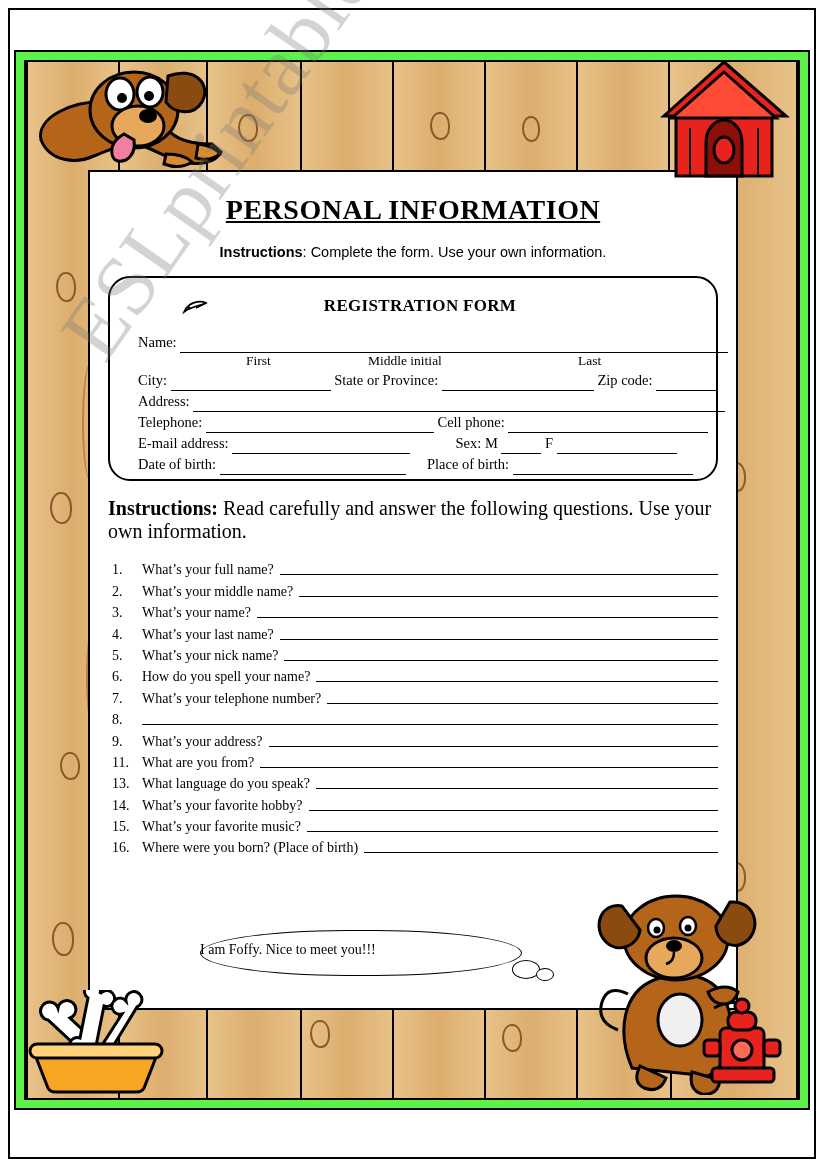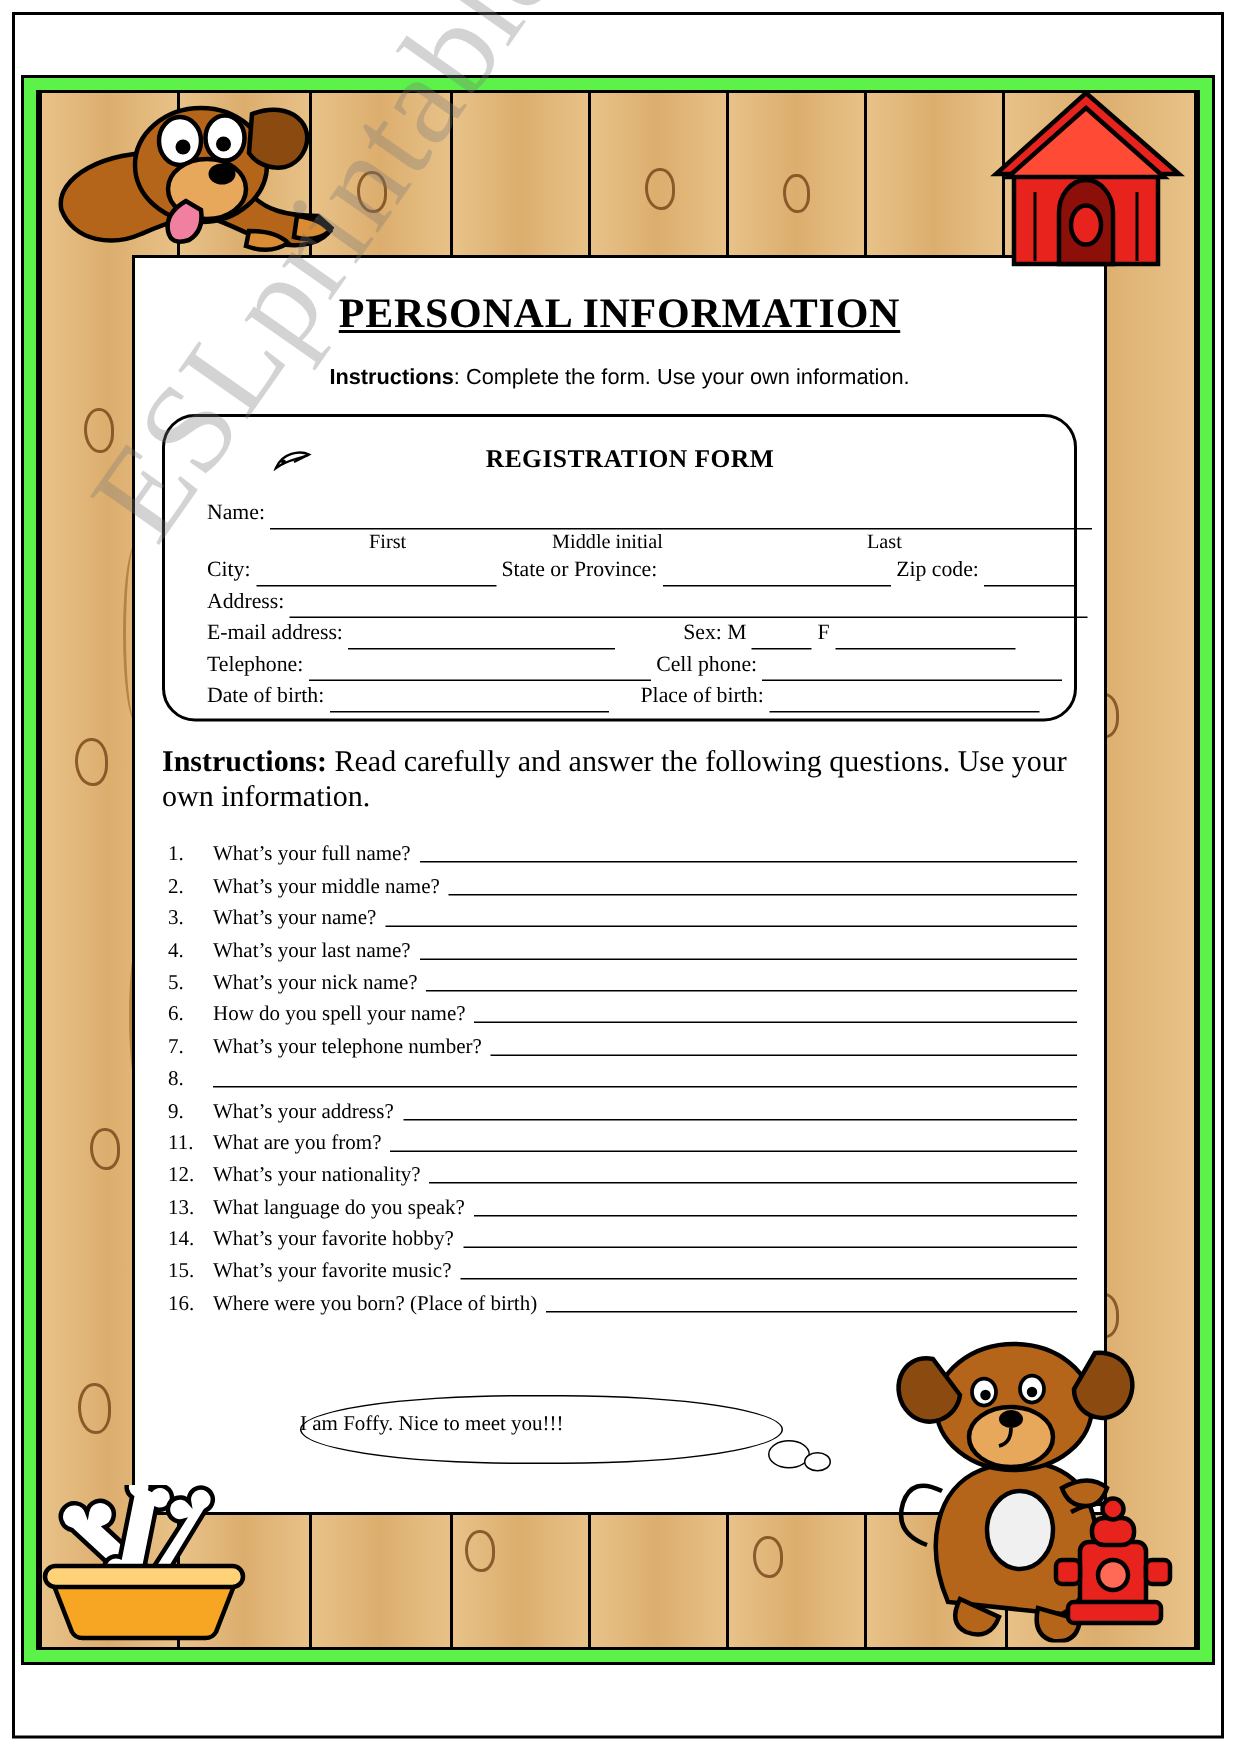--- a/index.html
+++ b/index.html
@@ -417,37 +417,37 @@
         <span class="lbl">Zip code:</span>
         <span class="rule" style="width:62px;"></span>
       </div>
 
       <div class="form-line">
         <span class="lbl">Address:</span>
         <span class="rule" style="width:532px;"></span>
       </div>
 
       <div class="form-line">
+        <span class="lbl">Telephone:</span>
+        <span class="rule" style="width:228px;"></span>
+        <span class="lbl">Cell phone:</span>
+        <span class="rule" style="width:200px;"></span>
+      </div>
+
+      <div class="form-line">
         <span class="lbl">E-mail address:</span>
         <span class="rule" style="width:178px;"></span>
         <span style="display:inline-block;width:38px;"></span>
         <span class="lbl">Sex:  M</span>
         <span class="rule" style="width:40px;"></span>
         <span class="lbl">F</span>
         <span class="rule" style="width:120px;"></span>
       </div>
 
       <div class="form-line">
-        <span class="lbl">Telephone:</span>
-        <span class="rule" style="width:228px;"></span>
-        <span class="lbl">Cell phone:</span>
-        <span class="rule" style="width:200px;"></span>
-      </div>
-
-      <div class="form-line">
         <span class="lbl">Date of birth:</span>
         <span class="rule" style="width:186px;"></span>
         <span style="display:inline-block;width:14px;"></span>
         <span class="lbl">Place of birth:</span>
         <span class="rule" style="width:180px;"></span>
       </div>
     </div>
 
     <div class="instructions-2">
       <b>Instructions:</b><span> Read carefully and answer the following questions. Use your own information.</span>
@@ -494,25 +494,20 @@
           <span class="qfill"></span>
         </div>
       <div class="qrow">
           <span class="qnum">9.</span>
           <span class="qtext">What’s your address?</span>
           <span class="qfill"></span>
         </div>
       <div class="qrow">
           <span class="qnum">11.</span>
           <span class="qtext">What are you from?</span>
-          <span class="qfill"></span>
-        </div>
-      <div class="qrow">
-          <span class="qnum">12.</span>
-          <span class="qtext">What’s your nationality?</span>
           <span class="qfill"></span>
         </div>
       <div class="qrow">
           <span class="qnum">13.</span>
           <span class="qtext">What language do you speak?</span>
           <span class="qfill"></span>
         </div>
       <div class="qrow">
           <span class="qnum">14.</span>
           <span class="qtext">What’s your favorite hobby?</span>

